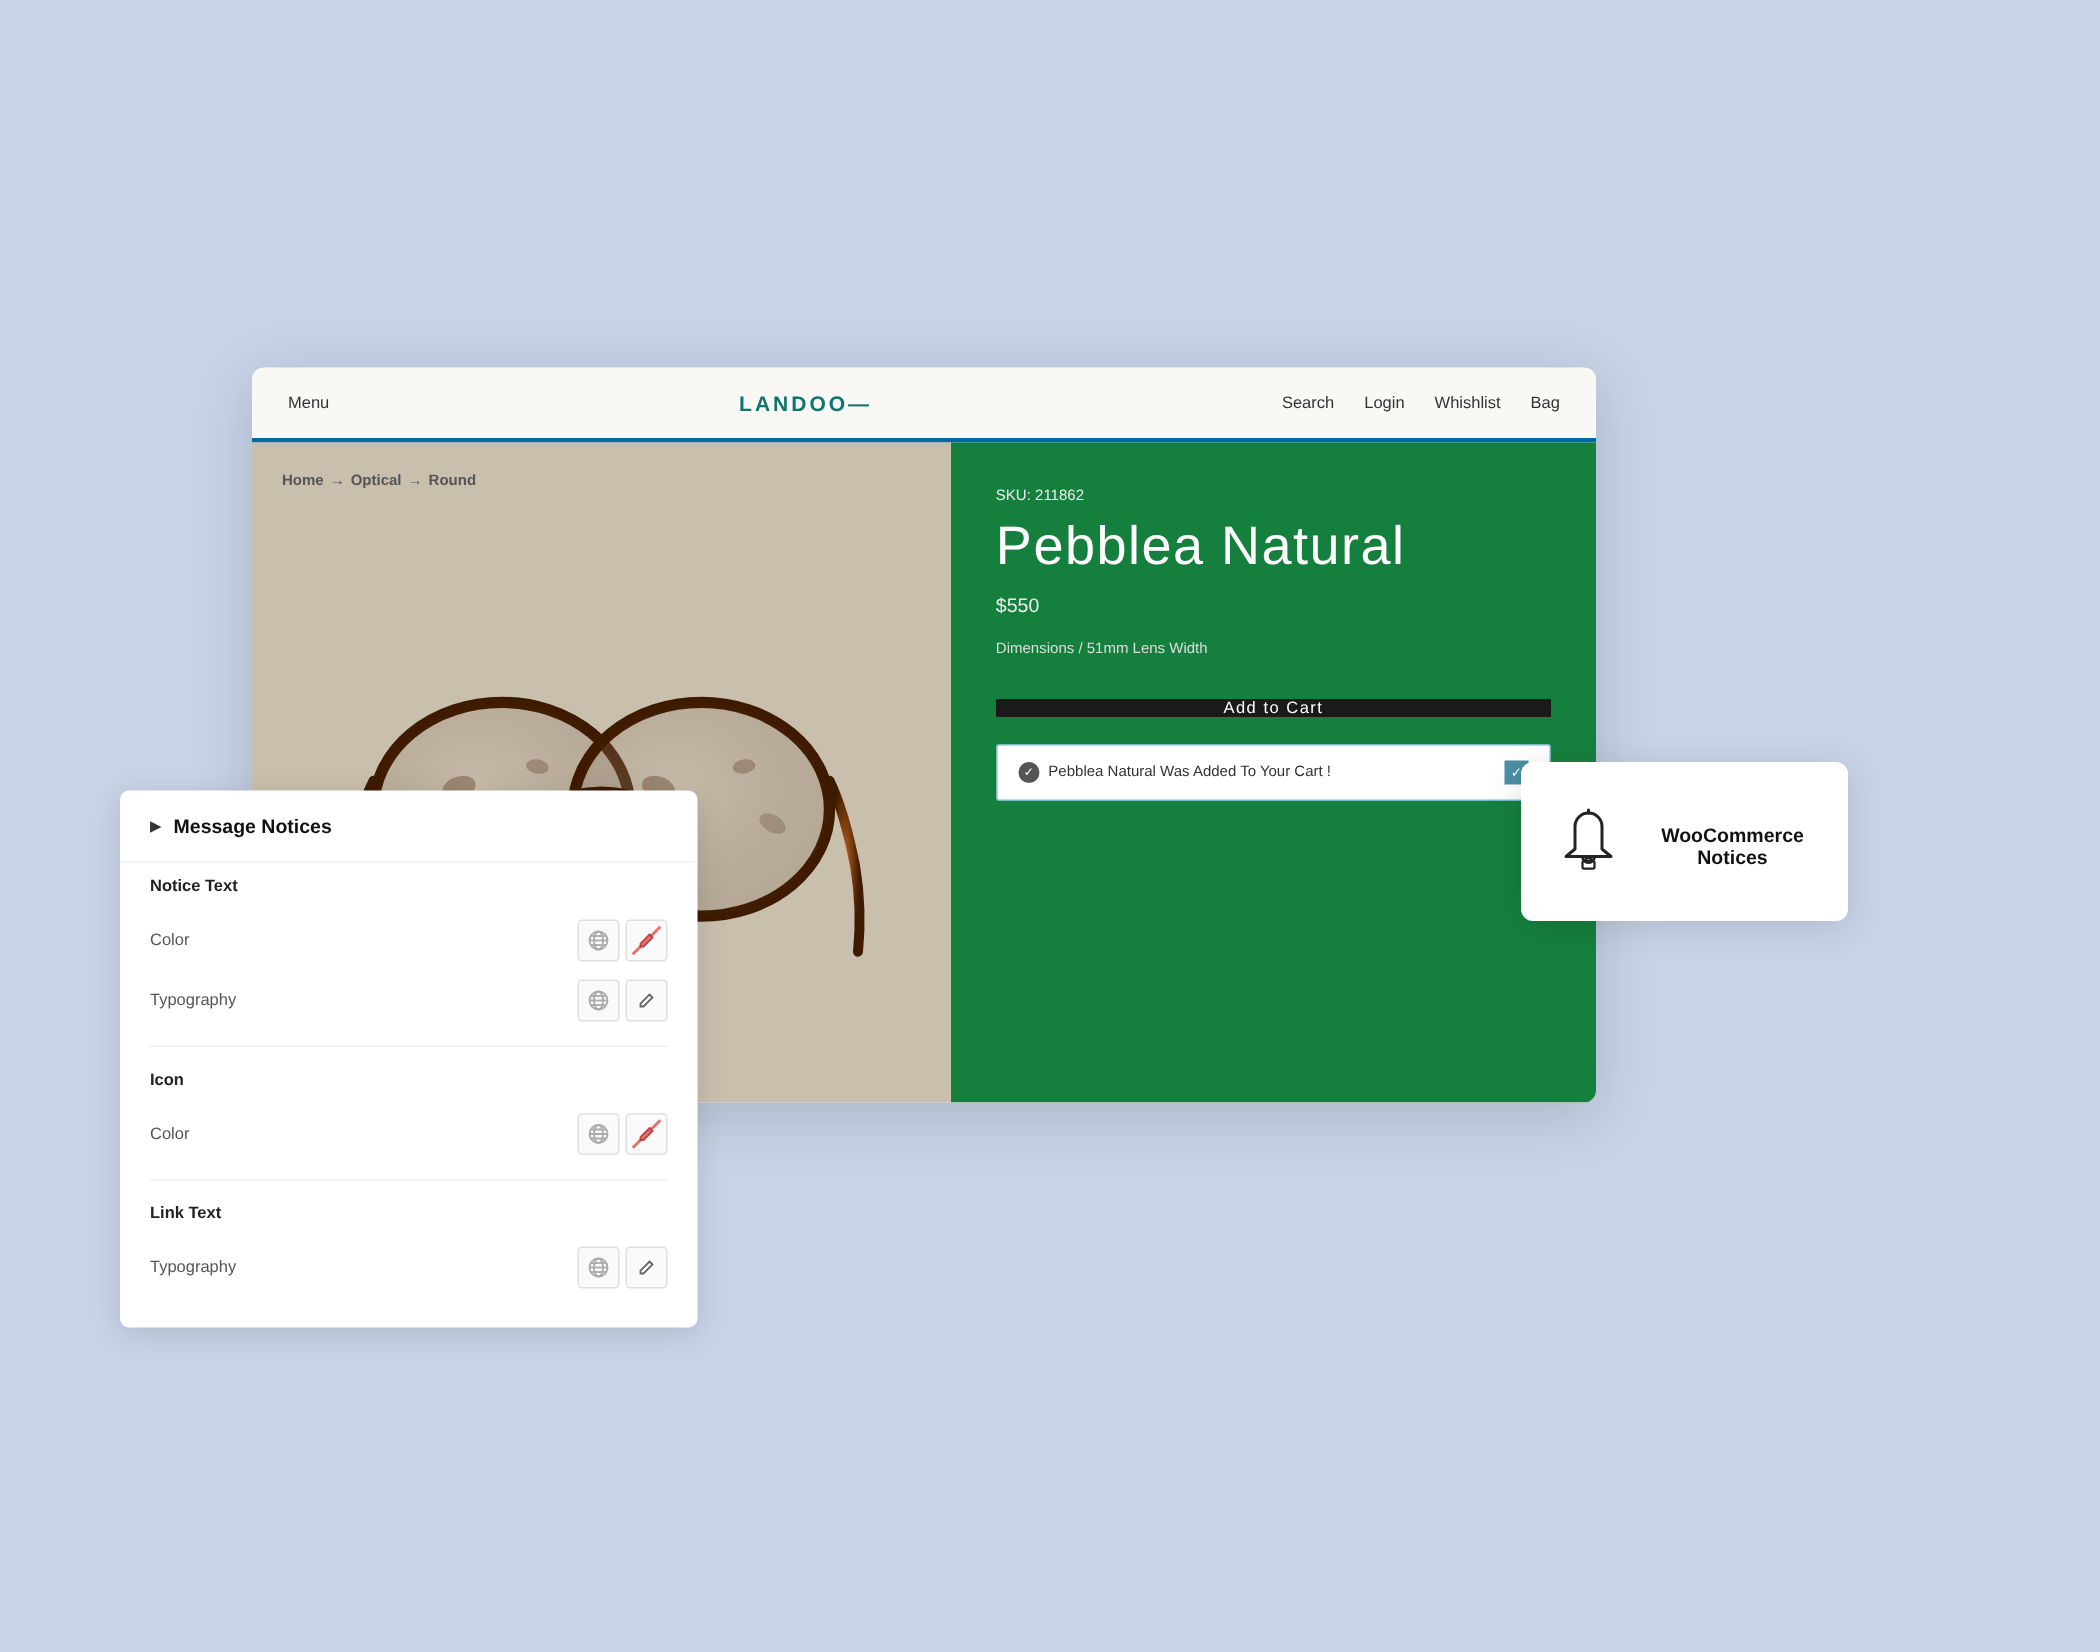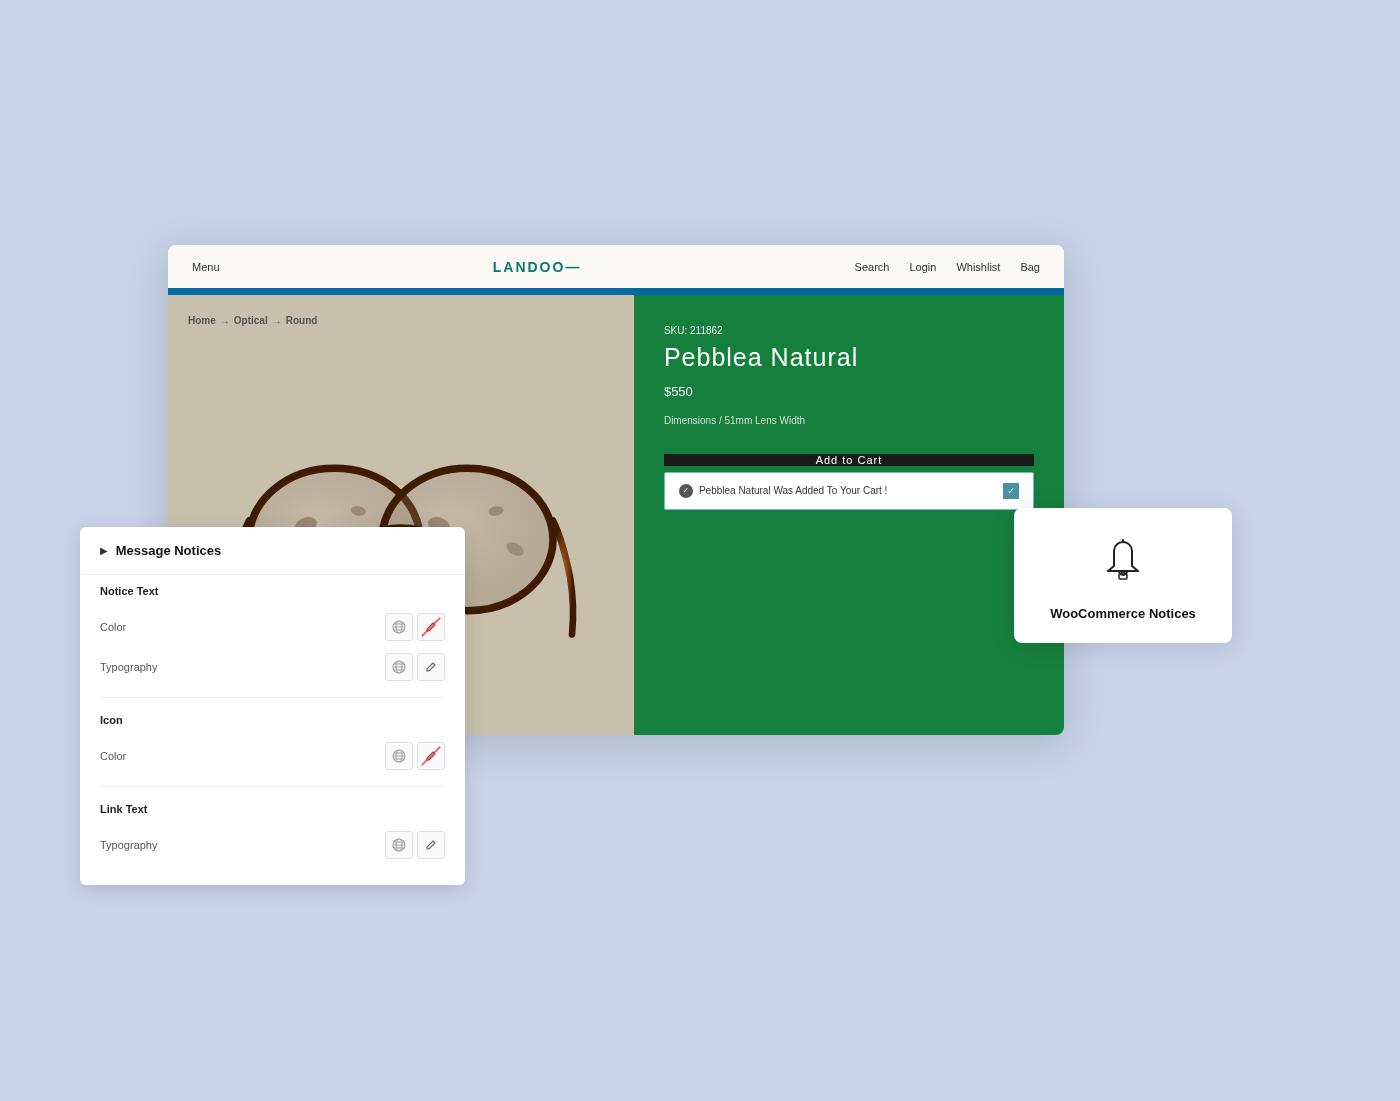--- a/index.html
+++ b/index.html
@@ -27,21 +27,21 @@
     }
 
     
     .nav-bar {
       background: #faf8f5;
       height: 50px;
       display: flex;
       align-items: center;
       justify-content: space-between;
       padding: 0 24px;
-      border-bottom: 7px solid #0369a1;
+      border-bottom: 3px solid #0369a1;
     }
 
     .nav-logo {
       font-size: 14px;
       font-weight: 700;
       letter-spacing: 2px;
       color: #0f766e;
     }
 
     .nav-left, .nav-right {
@@ -128,21 +128,21 @@
       position: relative;
     }
 
     .sku {
       font-size: 10px;
       color: #eee;
       margin-bottom: 8px;
     }
 
     .product-name {
-      font-size: 25px;
+      font-size: 36px;
       font-weight: 300;
       color: #fff;
       letter-spacing: 1px;
       margin-bottom: 12px;
       line-height: 1.1;
     }
 
     .price {
       font-size: 13px;
       color: #eee;
@@ -164,21 +164,21 @@
 
     .add-to-cart-btn {
       width: 100%;
       background: #1a1a1a;
       color: #fff;
       border: none;
       padding: 0;
       font-size: 11px;
       letter-spacing: 1px;
       cursor: pointer;
-      margin-bottom: 6px;
+      margin-bottom: 18px;
     }
 
     .notice-bar {
       border: 1.5px solid #7ab8c5;
       background: #fff;
       padding: 10px 14px;
       display: flex;
       align-items: center;
       justify-content: space-between;
       border-radius: 2px;
@@ -329,21 +329,21 @@
     .woo-notices-card {
       position: absolute;
       top: 508px;
       right: 168px;
       width: 218px;
       background: #fff;
       border-radius: 8px;
       box-shadow: 0 4px 24px rgba(0,0,0,0.12);
       padding: 28px 20px 22px;
       display: flex;
-      flex-direction: column;
+      flex-direction: row;
       align-items: center;
       gap: 14px;
       z-index: 10;
     }
 
     .bell-icon {
       font-size: 36px;
       color: #222;
       line-height: 1;
     }

